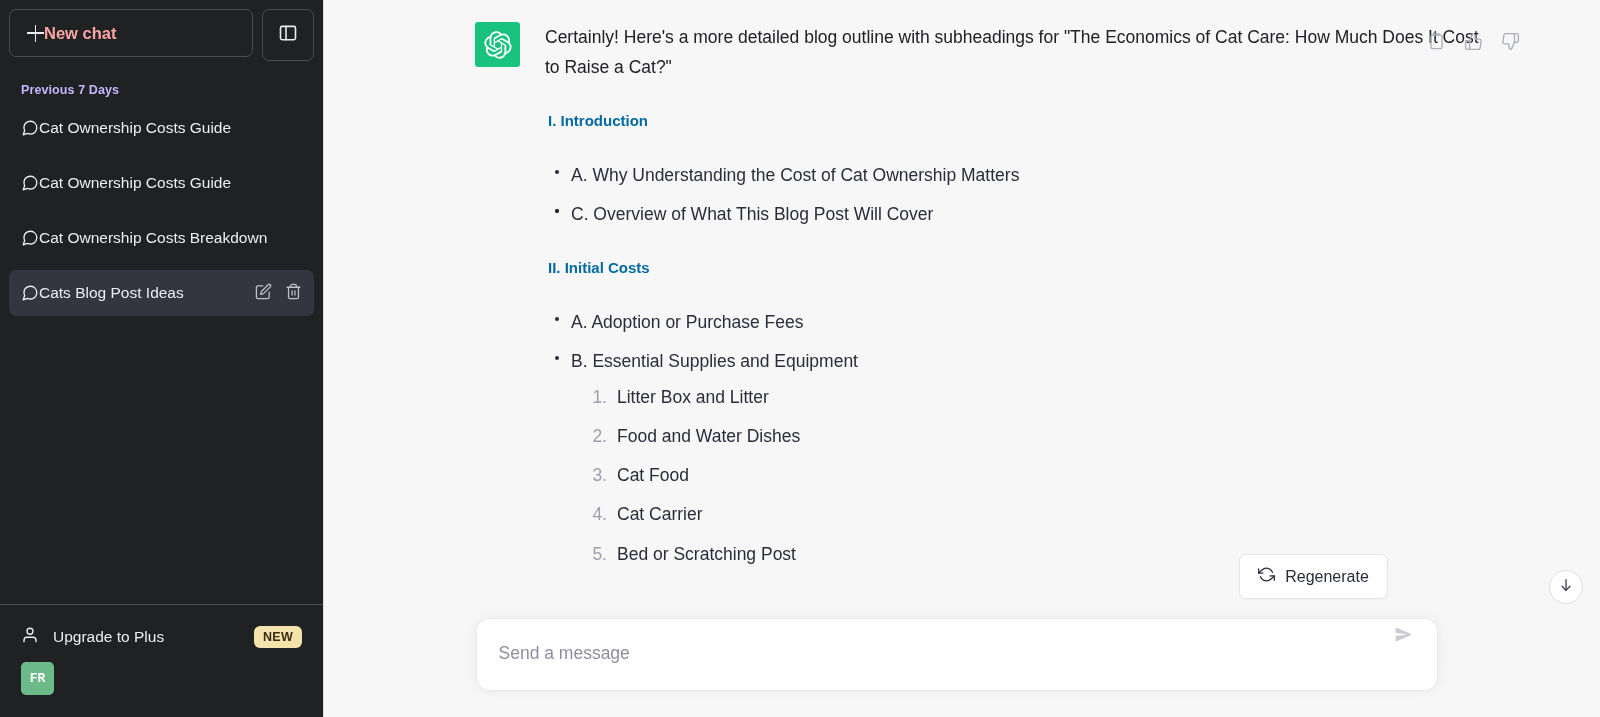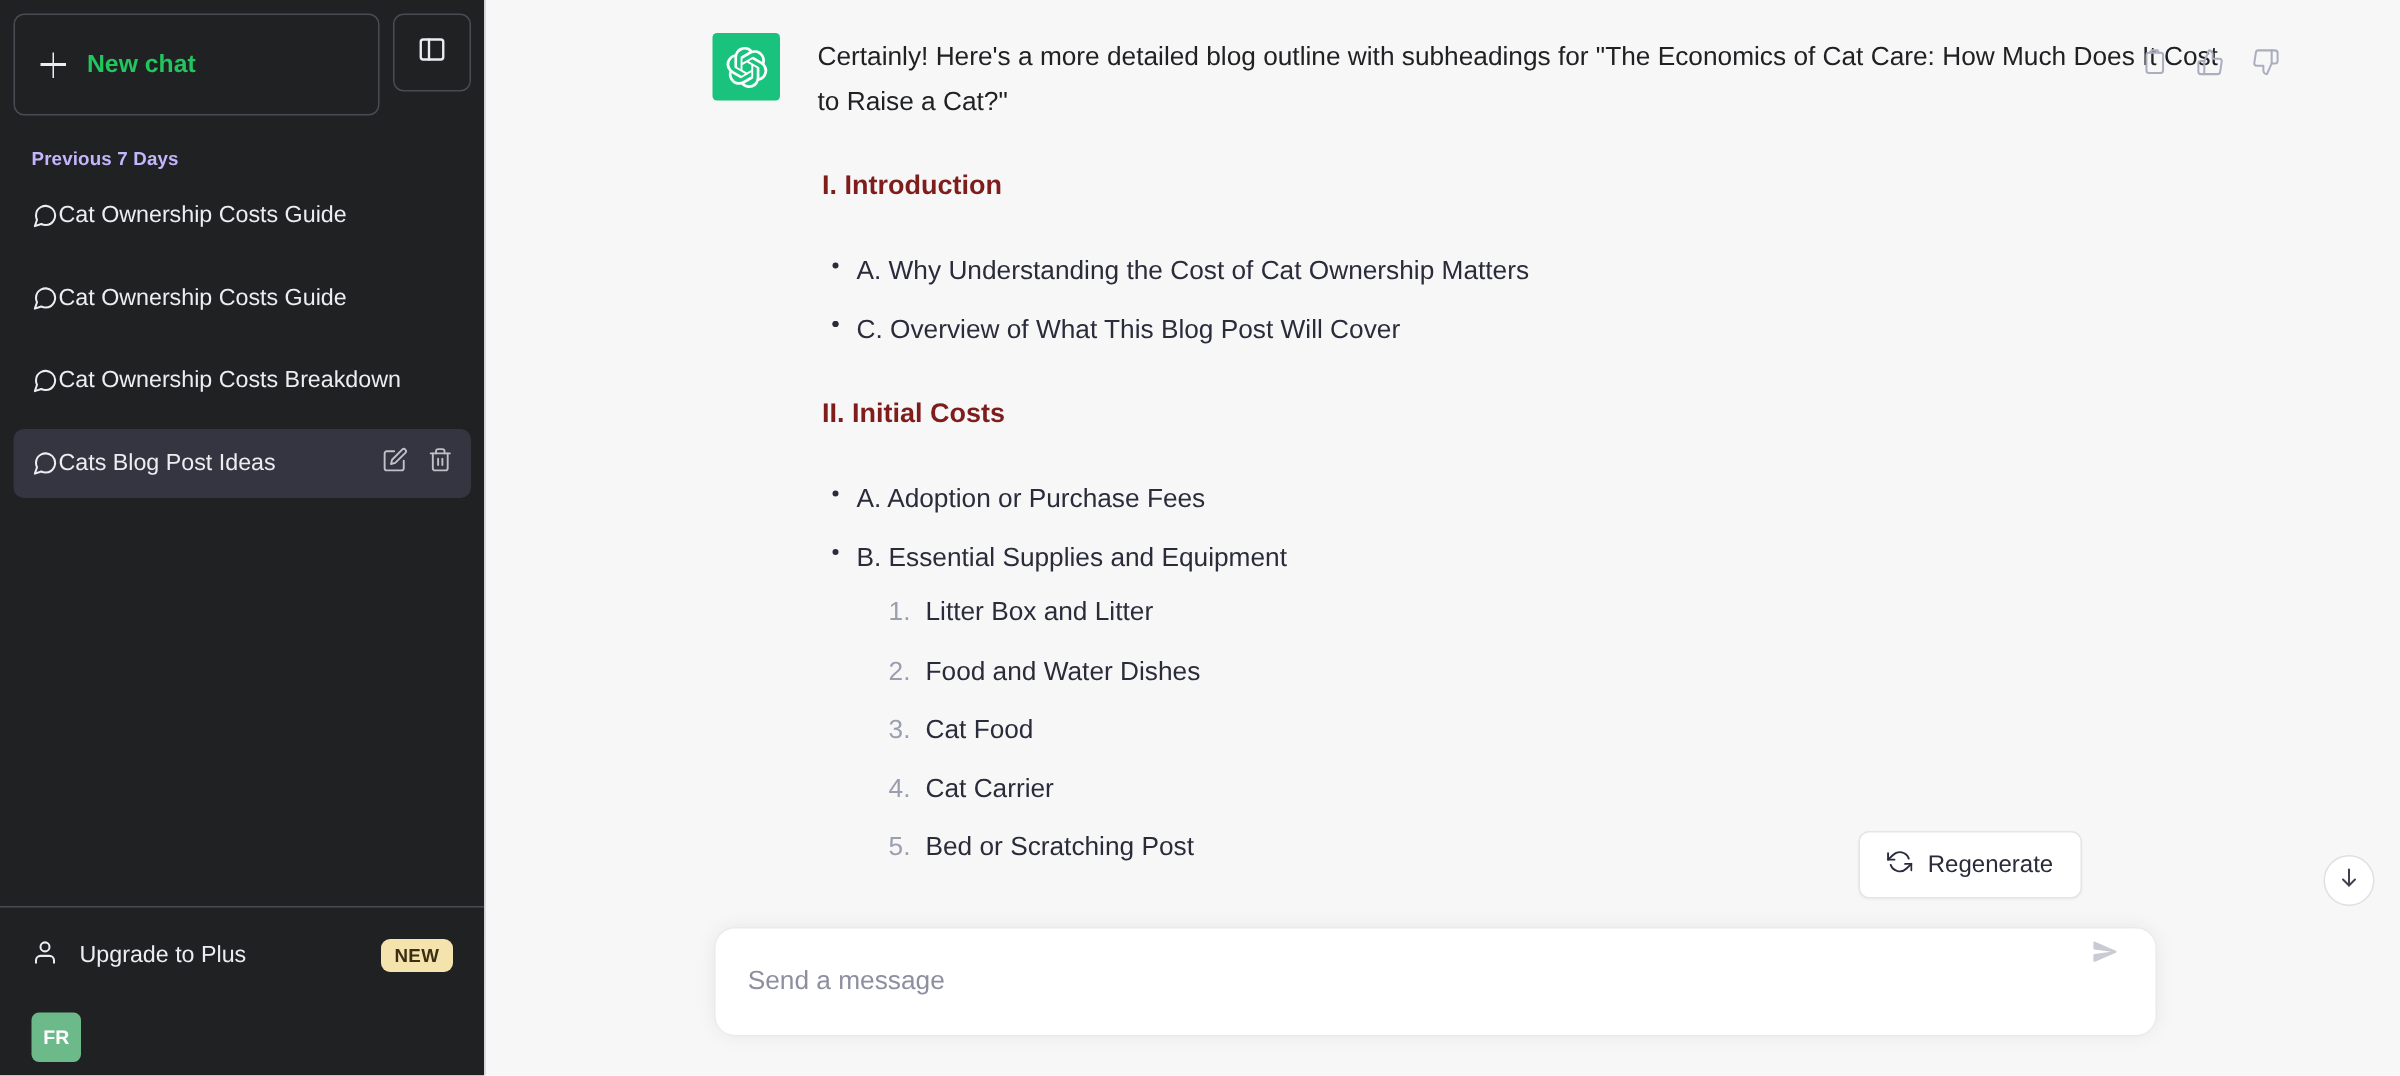--- a/index.html
+++ b/index.html
@@ -14,26 +14,26 @@
   
   .sidebar {
     width: 323px; height: 717px;
     background: #202123;
     display: flex; flex-direction: column;
     position: relative;
     flex: 0 0 323px;
   }
   .sidebar-top { padding: 9px 9px 0 9px; display: flex; gap: 9px; }
   .new-chat-btn {
-    flex: 1 1 auto; height: 68px;
+    flex: 1 1 auto; height: 48px;
     border: 1px solid #4a4b52;
     border-radius: 7px;
-    display: flex; align-items: center; gap: 14px;
+    display: flex; align-items: center; 
     padding: 0 17px;
-    color: #22c55e;
+    color: #fca5a5;
     font-size: 16.5px;
     font-weight: 600;
     cursor: pointer;
     background: transparent;
   }
   .plus-icon {
     width: 17px; height: 17px; position: relative; flex: 0 0 17px;
   }
   .plus-icon::before, .plus-icon::after {
     content: ""; position: absolute; background: #ececf1;
@@ -109,28 +109,29 @@
     background: #f5e3ae;
     color: #3a2f12;
     font-size: 12.5px;
     font-weight: 700;
     border-radius: 6px;
     padding: 4px 9px;
     letter-spacing: 0.3px;
   }
   .user-row {
     height: 46px;
-    display: flex; align-items: flex-end;
+    display: flex; align-items: flex-start;
     gap: 13px;
     padding: 0 12px;
     border-radius: 7px;
     color: #ececf1;
     font-size: 15.5px;
     cursor: pointer;
     margin-top: 2px;
+    font-family: Liberation Mono, monospace;
   }
   .user-avatar {
     width: 33px; height: 33px; flex: 0 0 33px;
     border-radius: 5px;
     background: #6cb98a;
     color: #ffffff;
     font-size: 13px;
     font-weight: 600;
     display: flex; align-items: center; justify-content: center;
   }
@@ -168,25 +169,25 @@
   }
   .msg-body {
     flex: 1 1 auto;
     color: #202123;
     font-size: 17.5px;
     line-height: 1.72;
     min-width: 0;
   }
   .msg-body p { margin-bottom: 26px; }
   .msg-body h3 {
-    font-size: 18px;
+    font-size: 15px;
     font-weight: 700;
     margin: 0 0 26px 0;
     padding-left: 3px;
-    color: #7f1d1d;
+    color: #0369a1;
   }
   .msg-body ul {
     list-style: none;
     margin: 0 0 26px 0;
     padding: 0;
   }
   .msg-body ul > li {
     position: relative;
     padding-left: 26px;
     margin-bottom: 9px;

